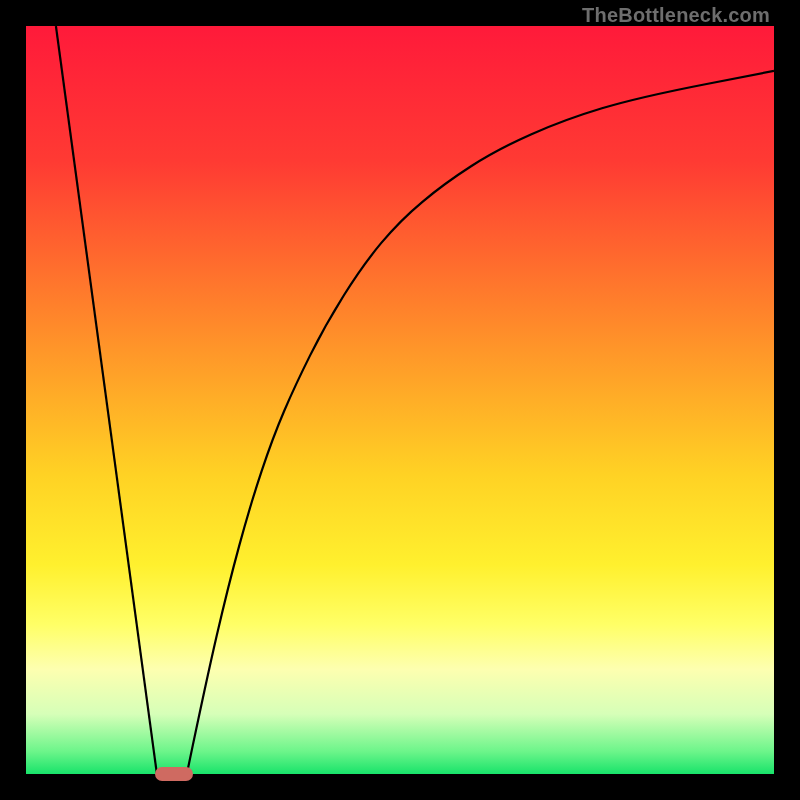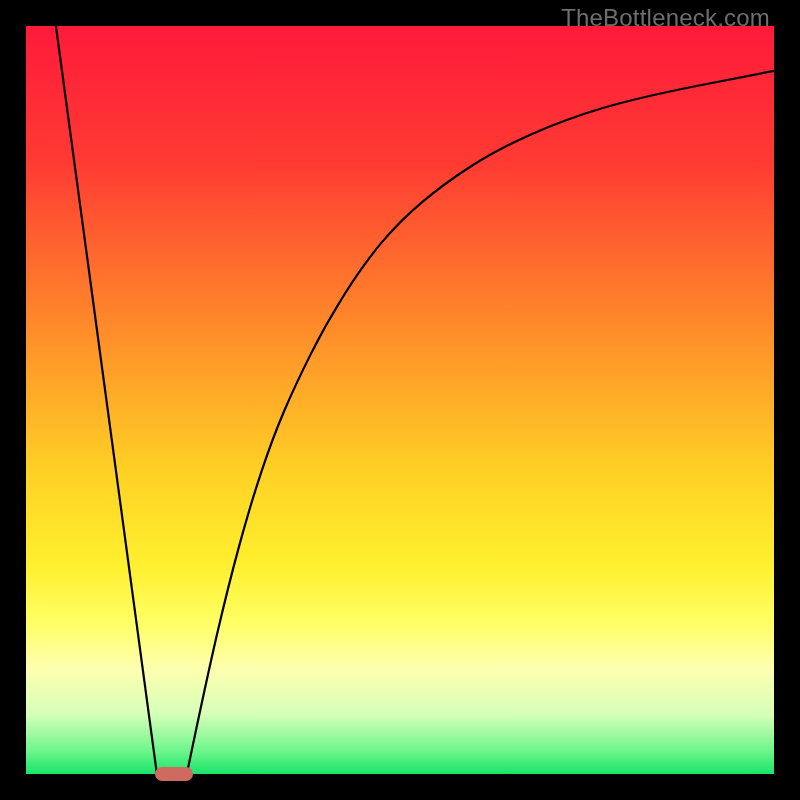--- a/index.html
+++ b/index.html
@@ -24,22 +24,22 @@
     left: 0;
     top: 0;
     width: 748px;
     height: 748px;
   }
   .watermark {
     position: absolute;
     top: 4px;
     right: 30px;
     color: #6e6e6e;
-    font-size: 24px;
-    font-weight: 400;
+    font-size: 20px;
+    font-weight: 700;
     letter-spacing: 0.2px;
   }
   .marker {
     position: absolute;
     background: #cf6a61;
     border-radius: 7px;
     height: 14px;
   }
   svg {
     display: block;

